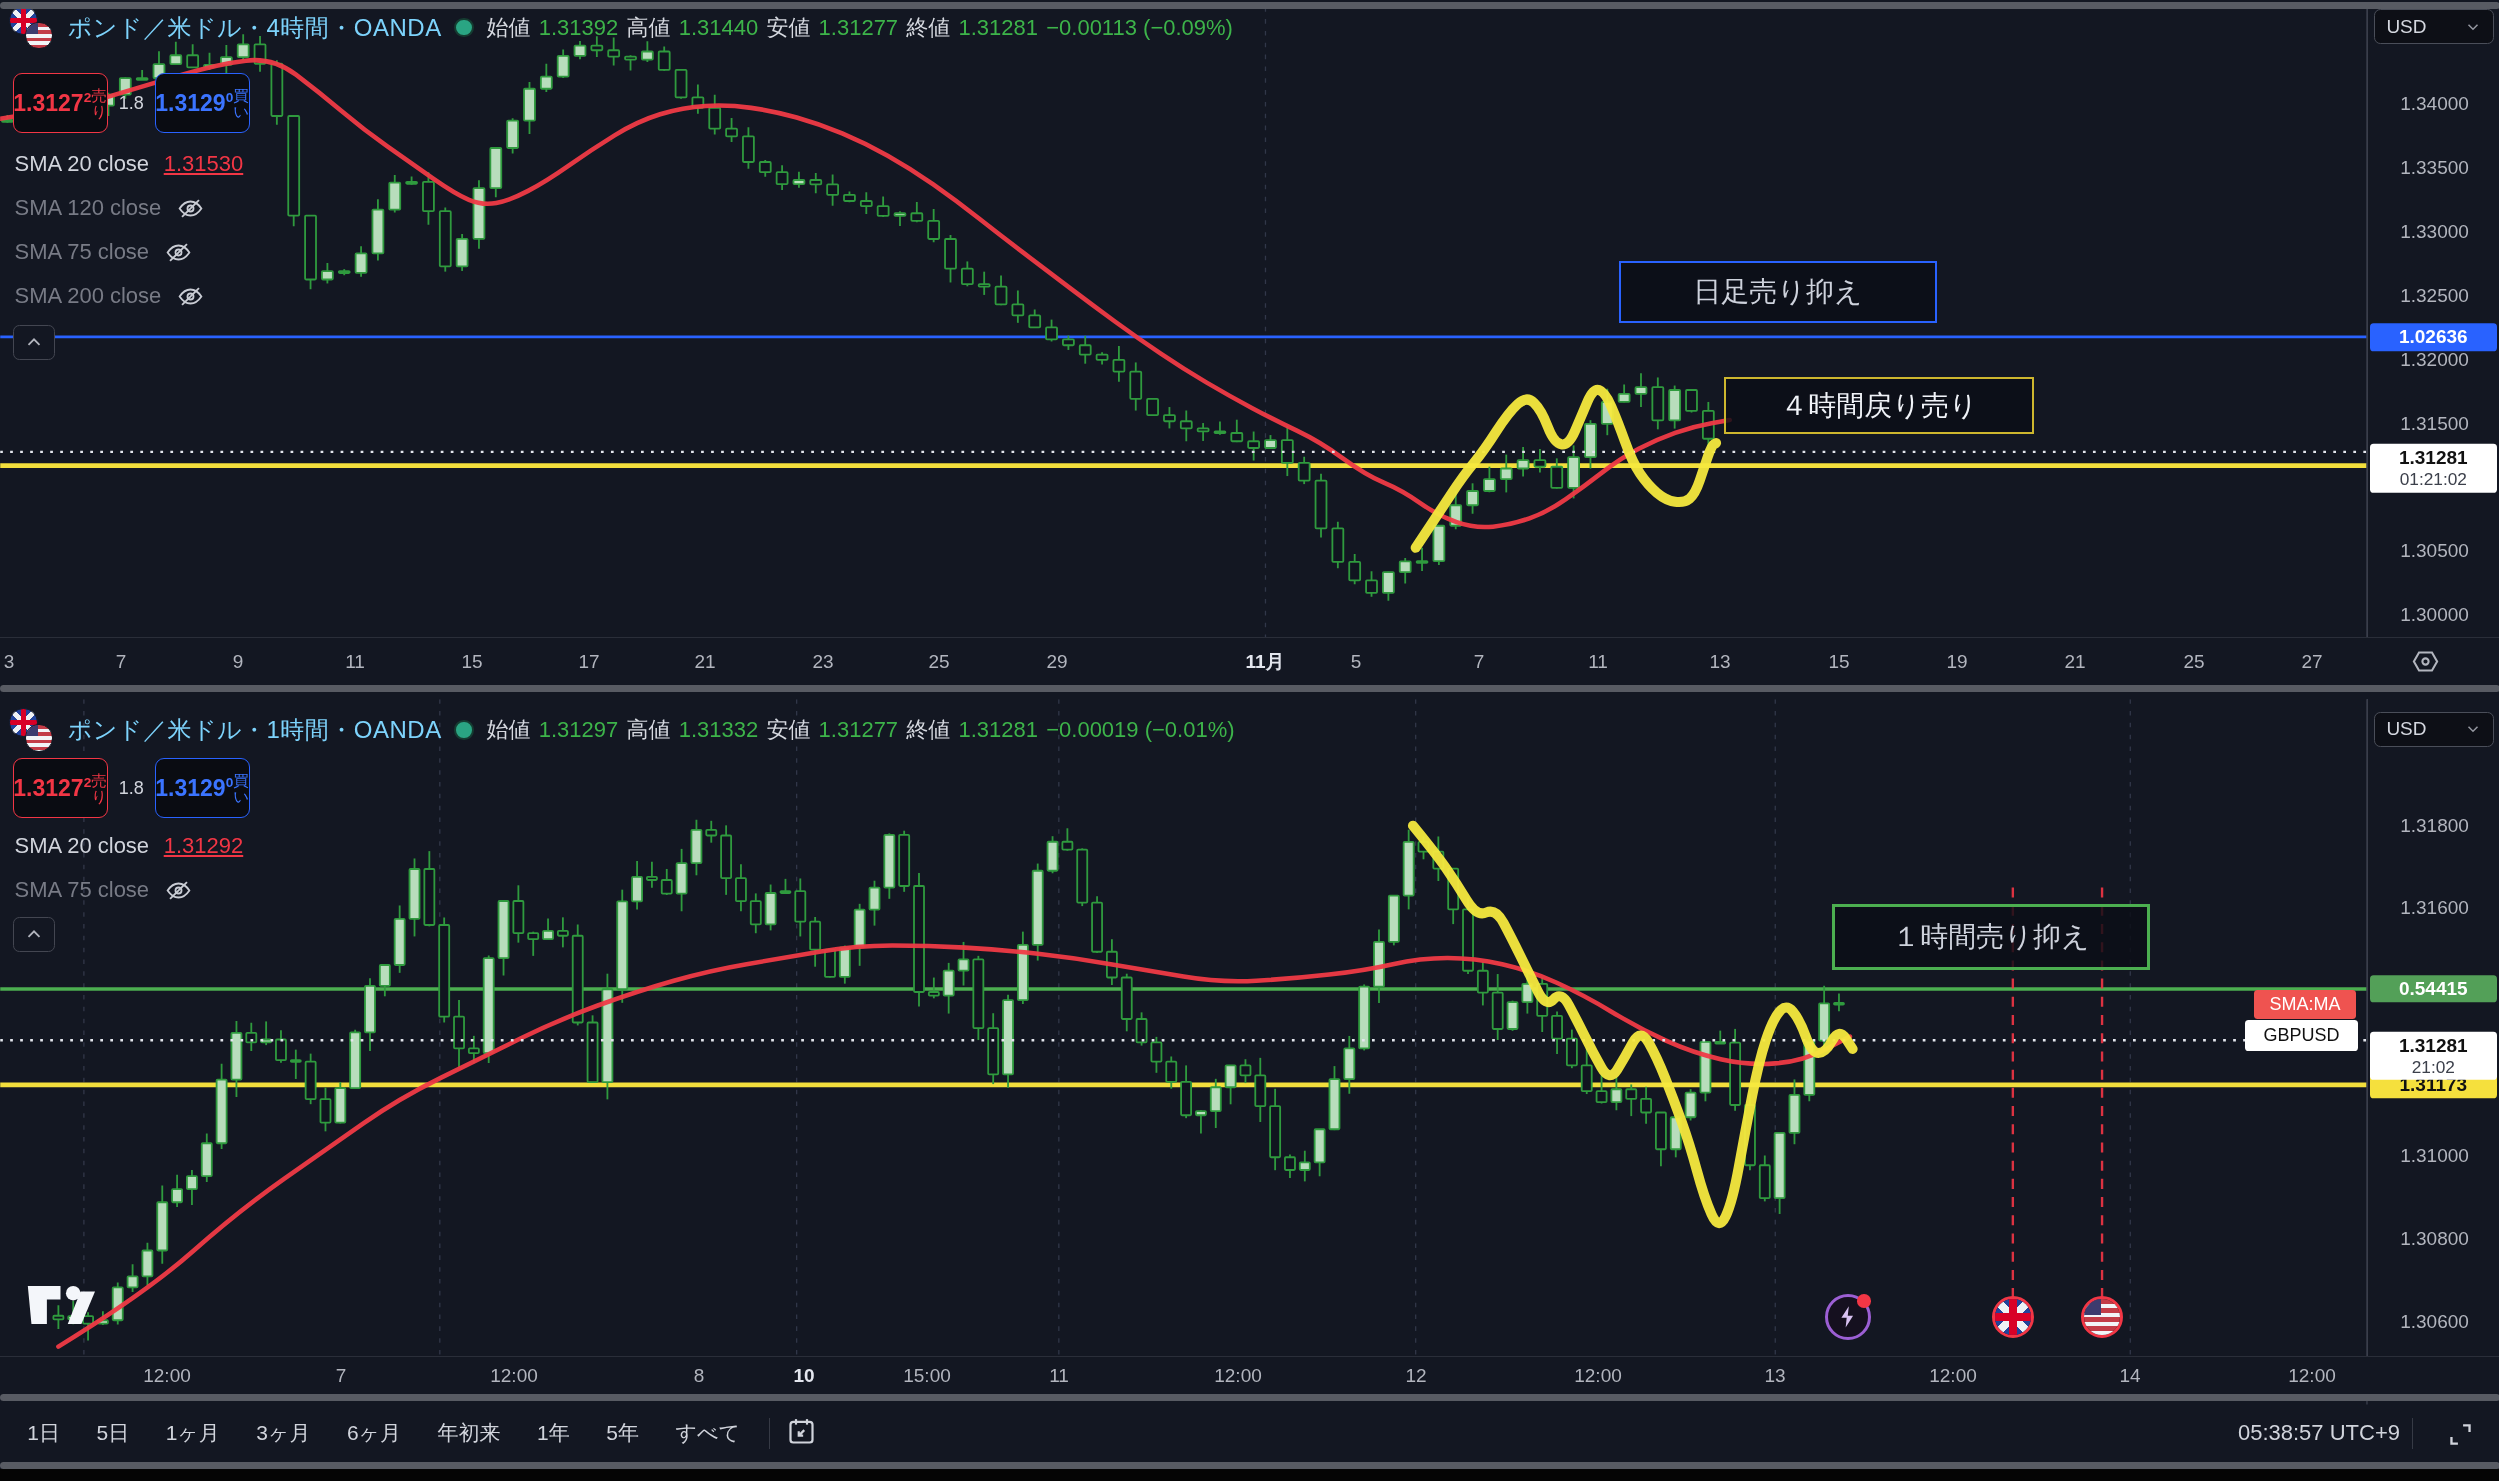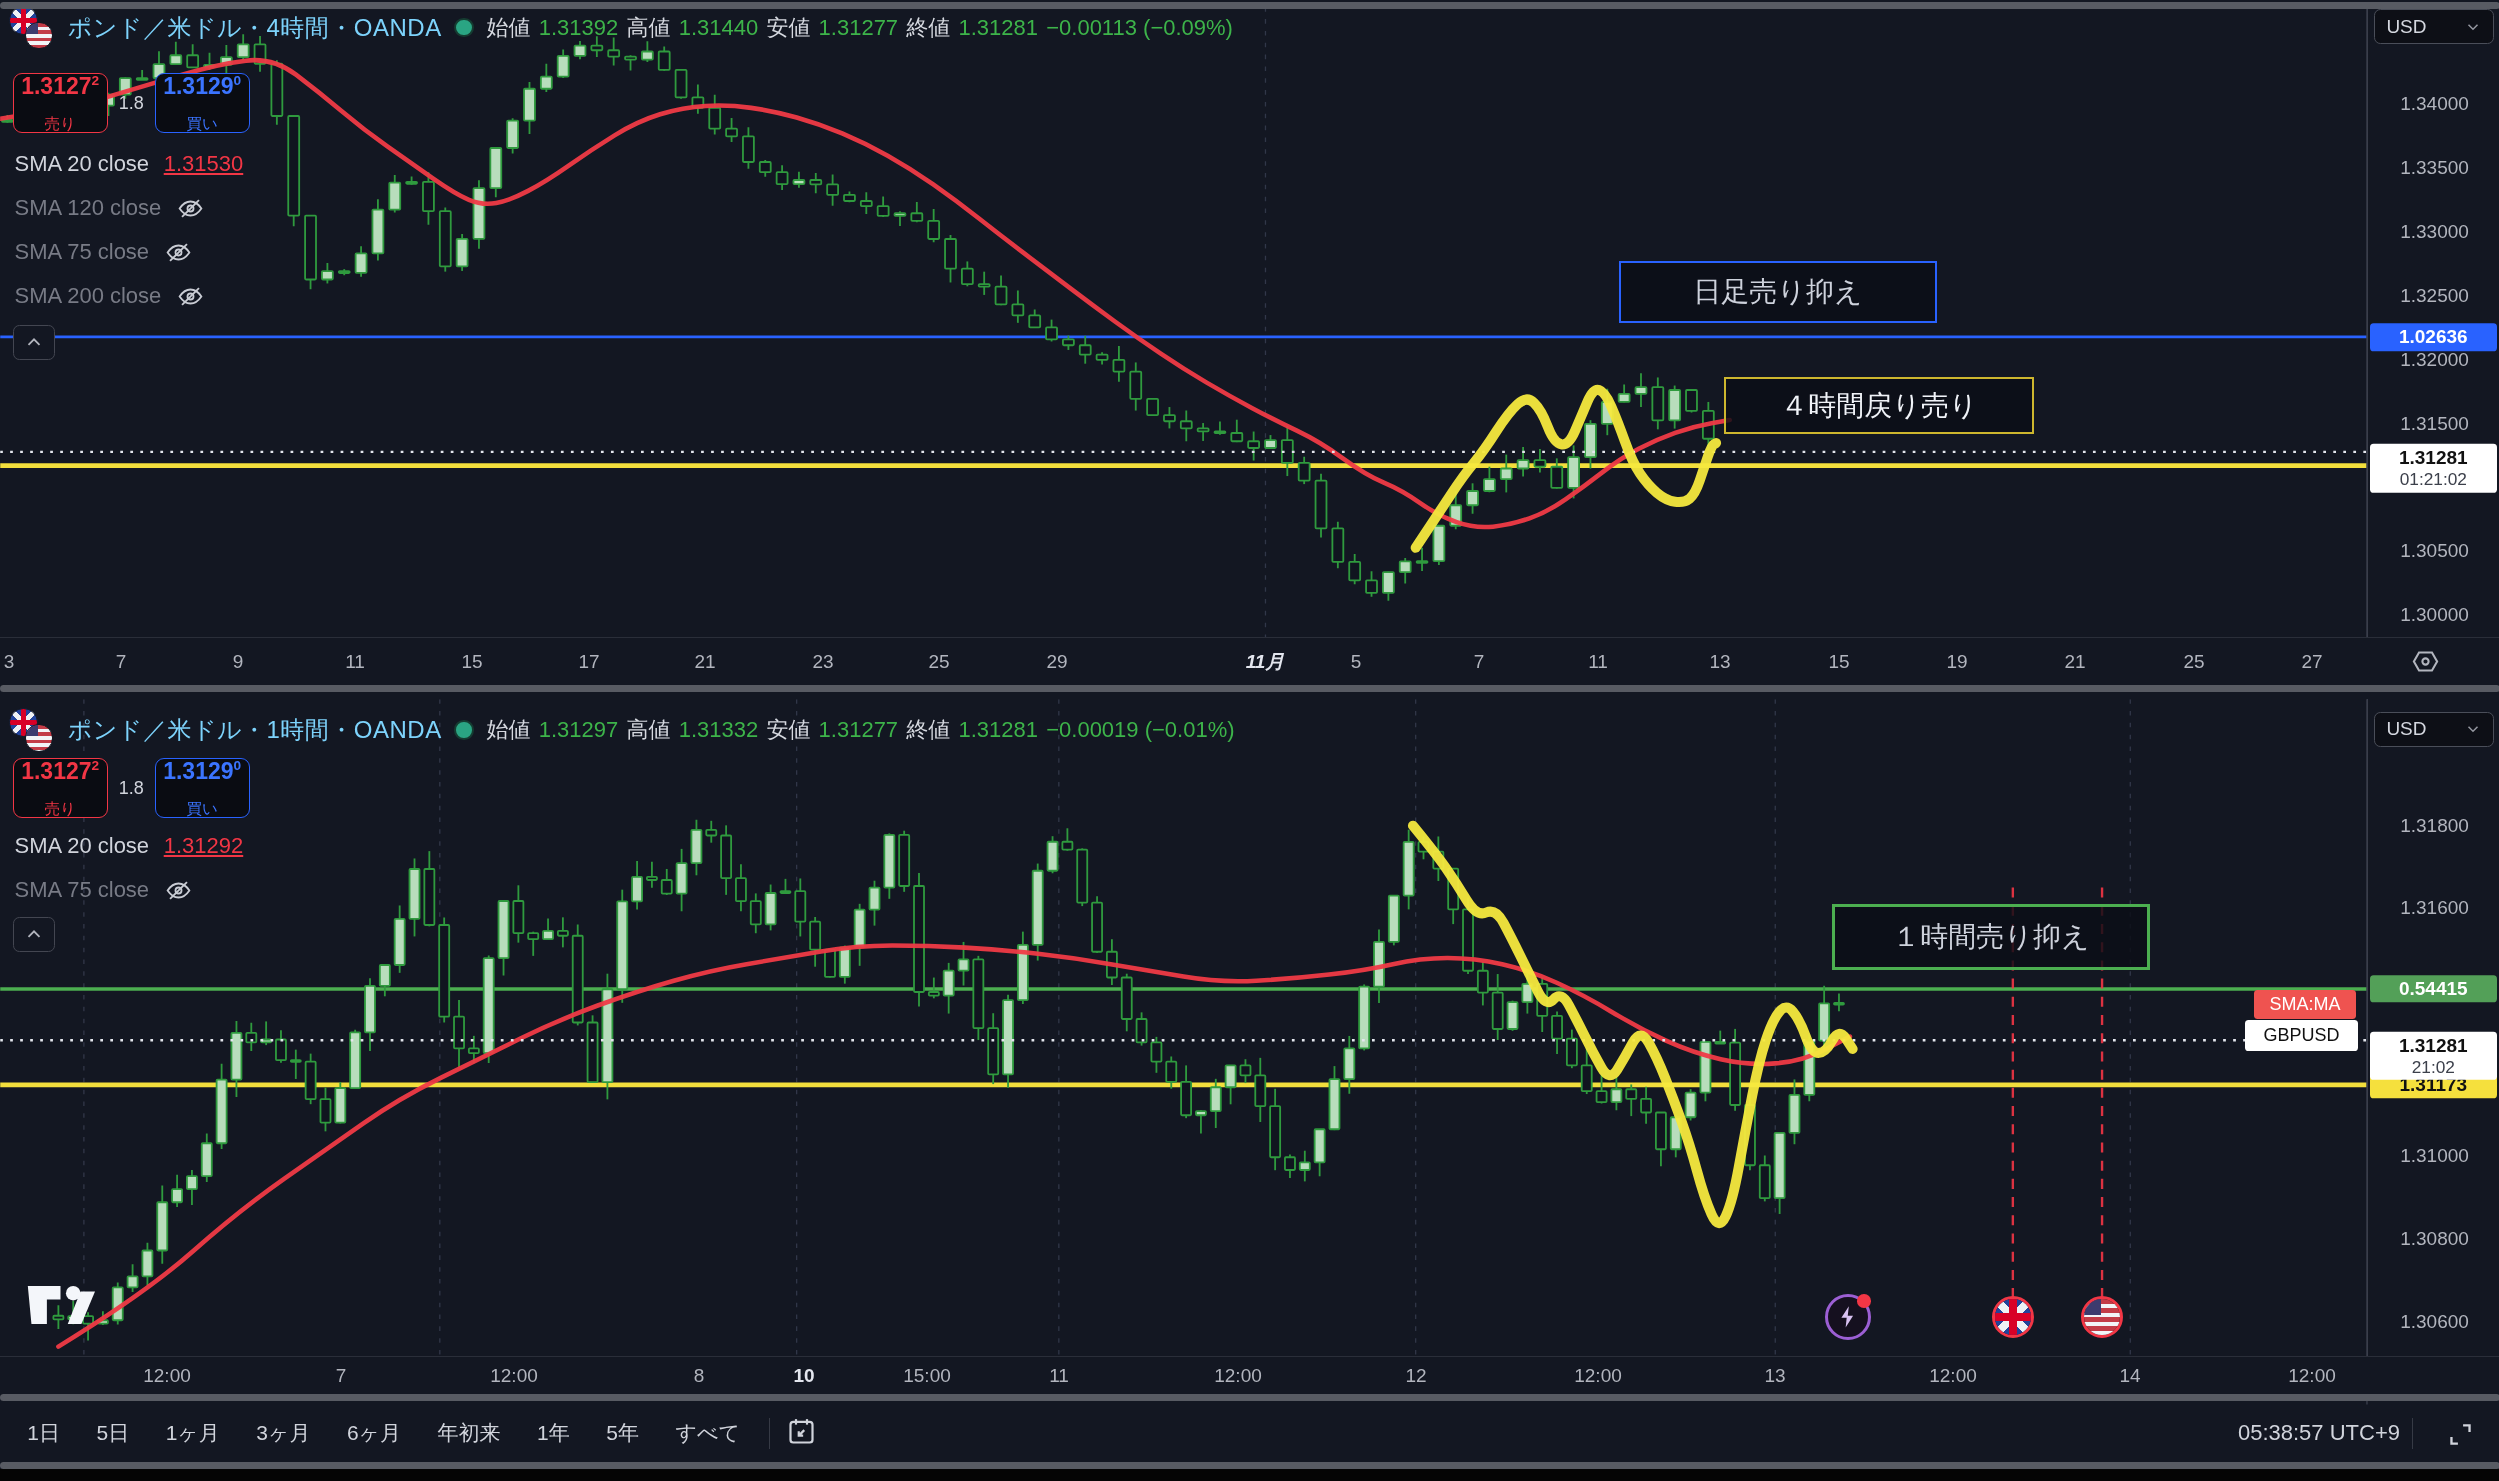--- a/index.html
+++ b/index.html
@@ -17,21 +17,21 @@
     linear-gradient(45deg,transparent 43%,#eef1f5 43%,#eef1f5 57%,transparent 57%),
     linear-gradient(-45deg,transparent 43%,#eef1f5 43%,#eef1f5 57%,transparent 57%),#22439b;}
   .flag-us{width:25.5px;height:25.5px;left:16.4px;top:16.4px;background:repeating-linear-gradient(#c33c47 0 3.6px,#f2f4f7 3.6px 7.3px);}
   .flag-us .canton{position:absolute;left:0;top:0;width:12px;height:11px;background:#3c3b6e;}
   .ptitle{font-size:24px;color:#7dd3fc;font-weight:500;letter-spacing:0.5px;white-space:nowrap;}
   .livedot{width:15.5px;height:15.5px;border-radius:50%;background:#2aa583;border:2.7px solid #153c31;flex:0 0 auto;}
   .ohlc{display:flex;align-items:center;gap:8.2px;font-size:22px;white-space:nowrap;}
   .ohlc .lbl{color:#d6d9e0;}
   .ohlc .val,.ohlc .chg{color:#3db44a;}
   .trade{position:absolute;display:flex;align-items:center;gap:0;z-index:20;}
-  .tbtn{width:93px;height:58px;border-radius:9px;background:#0a0c12;display:flex;flex-direction:column;align-items:center;justify-content:space-between;line-height:1.05;cursor:pointer;}
+  .tbtn{width:93px;height:58px;border-radius:9px;background:#0a0c12;display:flex;flex-direction:row;align-items:center;justify-content:center;line-height:1.05;cursor:pointer;}
   .tbtn .pr{font-size:23px;font-weight:700;}
   .tbtn .pr sup{font-size:13.7px;}
   .tbtn .sub{font-size:15.5px;margin-top:1.8px;}
   .tbtn.sell{border:1.8px solid #f23645;color:#f23645;}
   .tbtn.buy{border:1.8px solid #2962ff;color:#3b74ff;}
   .spread{width:47px;text-align:center;font-size:18px;color:#d1d4dc;}
   .inds{position:absolute;z-index:20;}
   .ind-row{display:flex;align-items:center;gap:14.6px;height:44px;font-size:22px;color:#d1d4dc;cursor:pointer;}
   .ind-row.dim{color:#787b86;}
   .ind-val{color:#f23645;text-decoration:underline;}
@@ -662,21 +662,21 @@
       <div class="ttick" style="left: 9px;">3</div>
       <div class="ttick" style="left: 121px;">7</div>
       <div class="ttick" style="left: 238px;">9</div>
       <div class="ttick" style="left: 355px;">11</div>
       <div class="ttick" style="left: 472px;">15</div>
       <div class="ttick" style="left: 589px;">17</div>
       <div class="ttick" style="left: 705px;">21</div>
       <div class="ttick" style="left: 823px;">23</div>
       <div class="ttick" style="left: 939px;">25</div>
       <div class="ttick" style="left: 1057px;">29</div>
-      <div class="ttick bold" style="left: 1265px; font-style: italic;">11月</div>
+      <div class="ttick bold" style="left: 1265px;">11月</div>
       <div class="ttick" style="left: 1356px;">5</div>
       <div class="ttick" style="left: 1479px;">7</div>
       <div class="ttick" style="left: 1598px;">11</div>
       <div class="ttick" style="left: 1720px;">13</div>
       <div class="ttick" style="left: 1839px;">15</div>
       <div class="ttick" style="left: 1957px;">19</div>
       <div class="ttick" style="left: 2075px;">21</div>
       <div class="ttick" style="left: 2194px;">25</div>
       <div class="ttick" style="left: 2312px;">27</div>
     </div>

